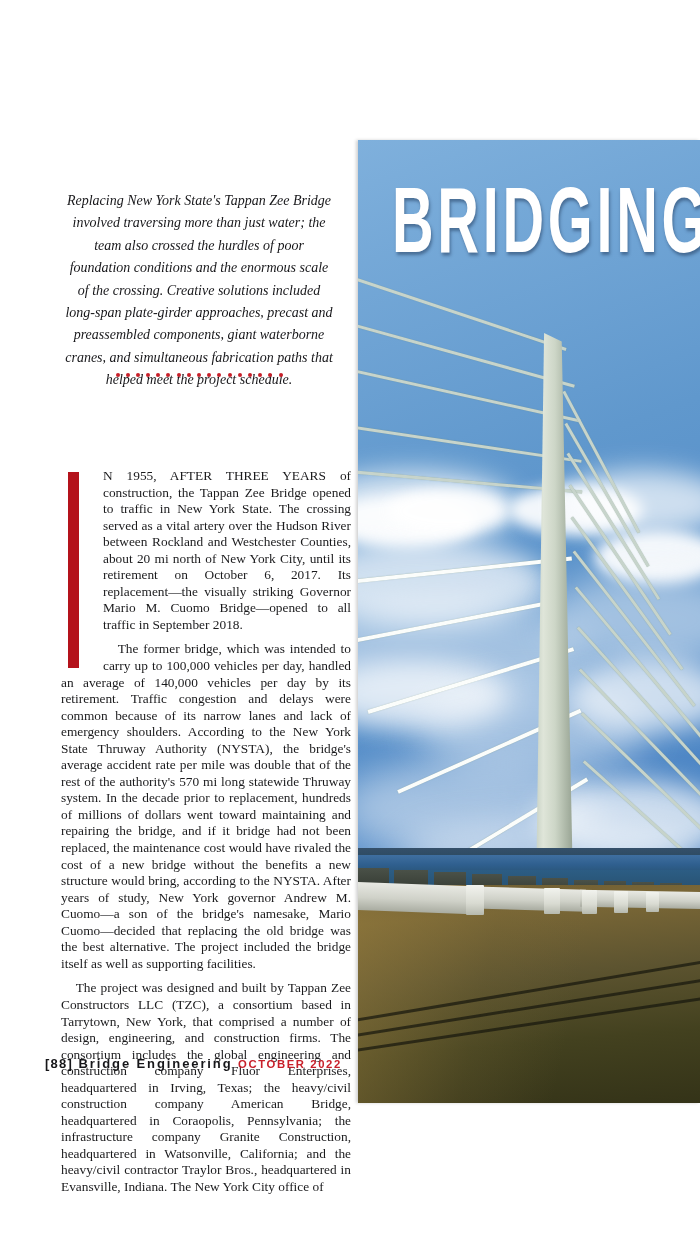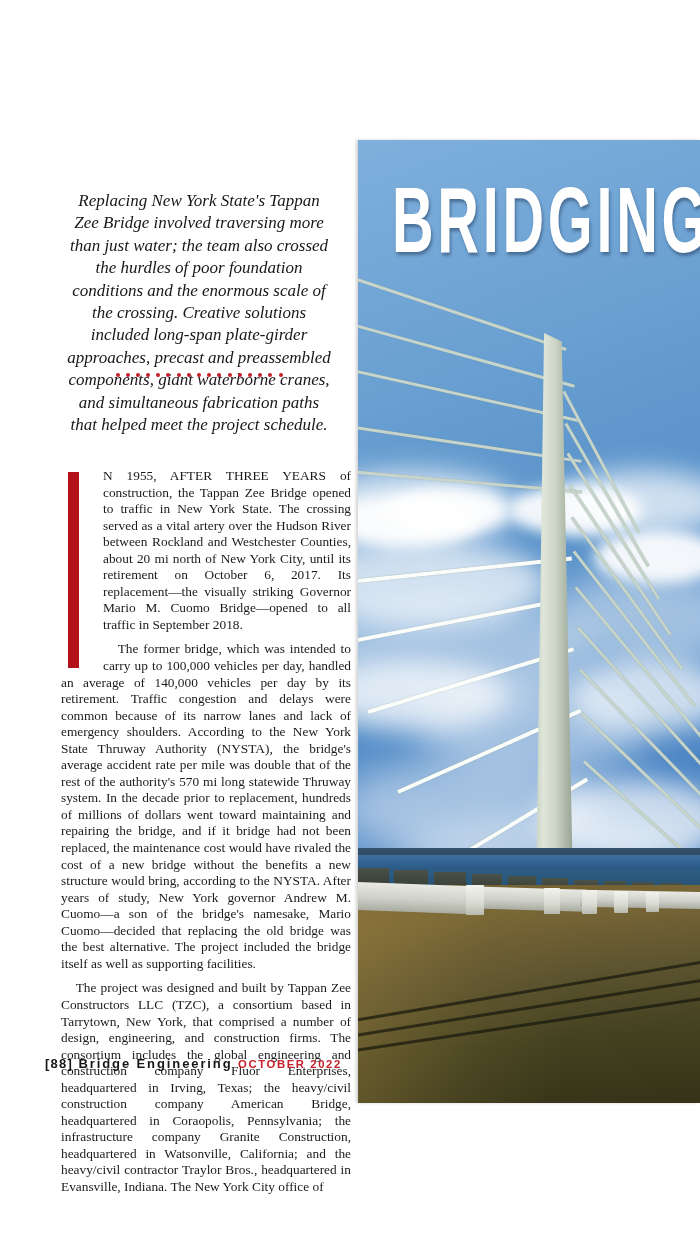--- a/index.html
+++ b/index.html
@@ -94,21 +94,21 @@
     text-shadow:2px 3px 4px rgba(20,40,70,.45);
   }
 
   
   .col{position:absolute;left:45px;top:0;width:305px;height:1244px;}
 
   .deckquote{
     position:absolute;left:20px;top:190px;width:268px;
     font-family:"Liberation Serif",serif;
     font-style:italic;
-    font-size:17px;
+    font-size:14px;
     line-height:22.4px;
     text-align:center;
     color:#17171a;
   }
   .dots{
     position:absolute;left:20px;top:373px;width:268px;
     text-align:center;
     line-height:0;
     white-space:nowrap;
   }

